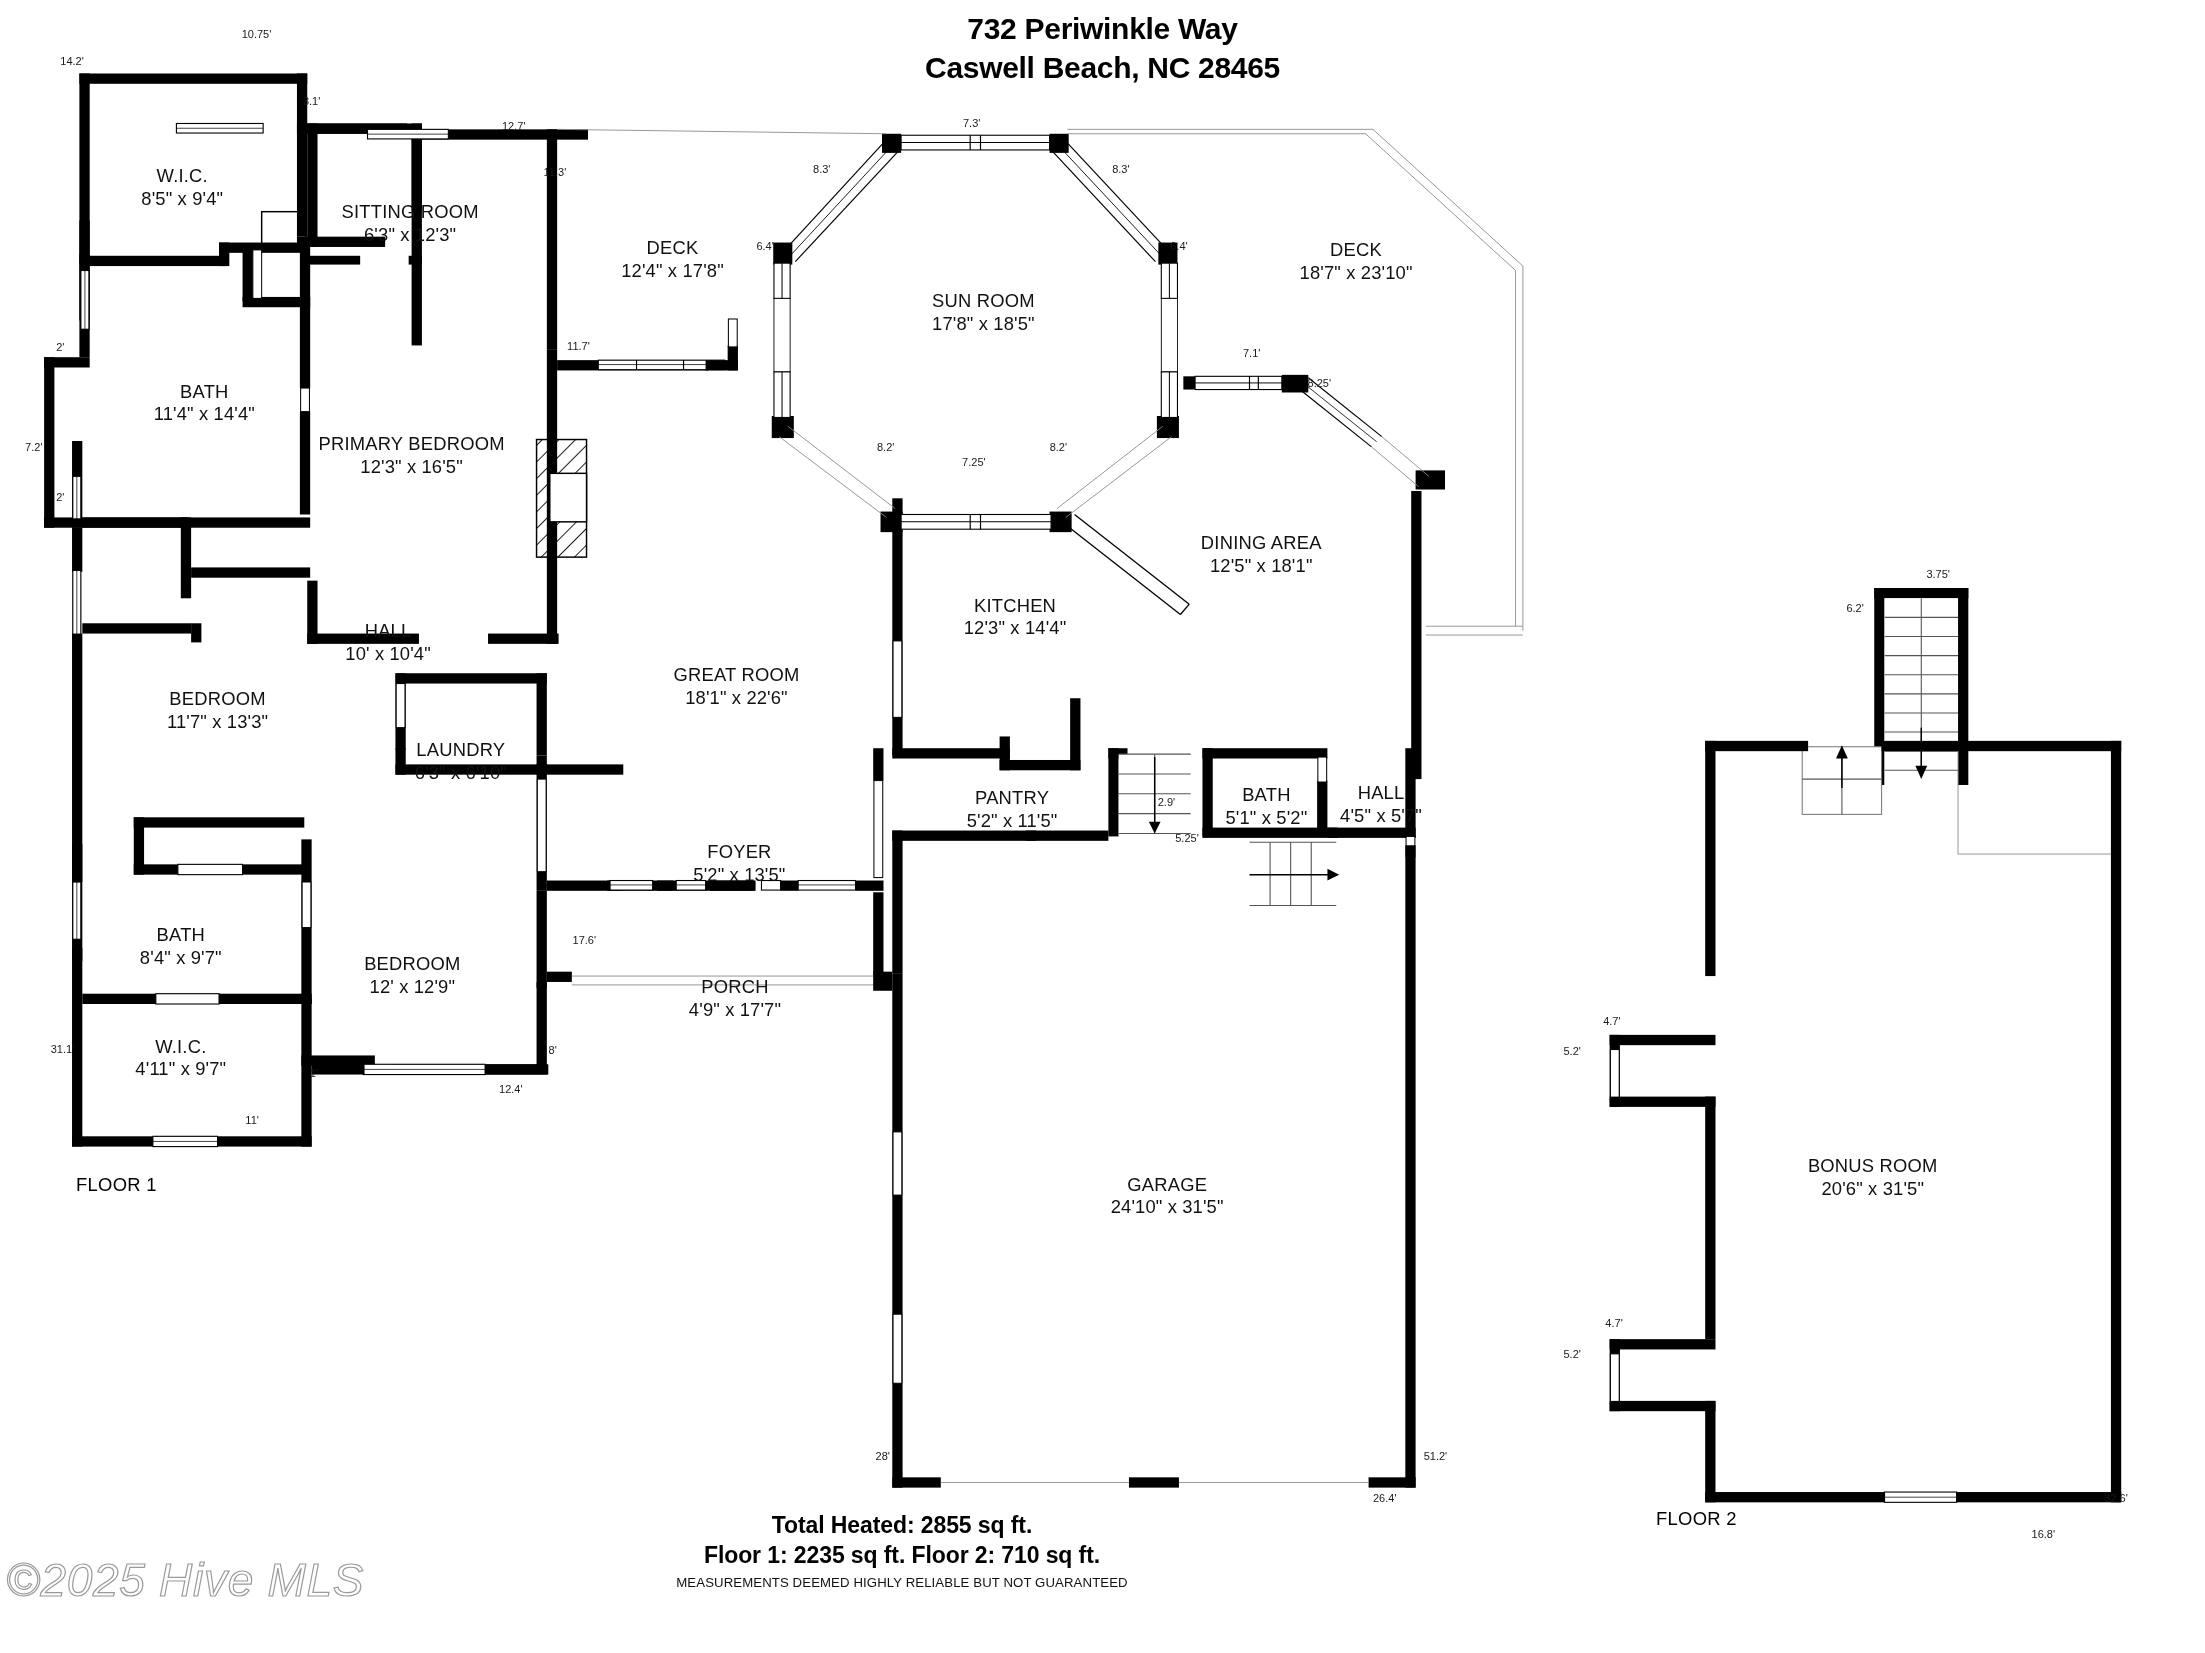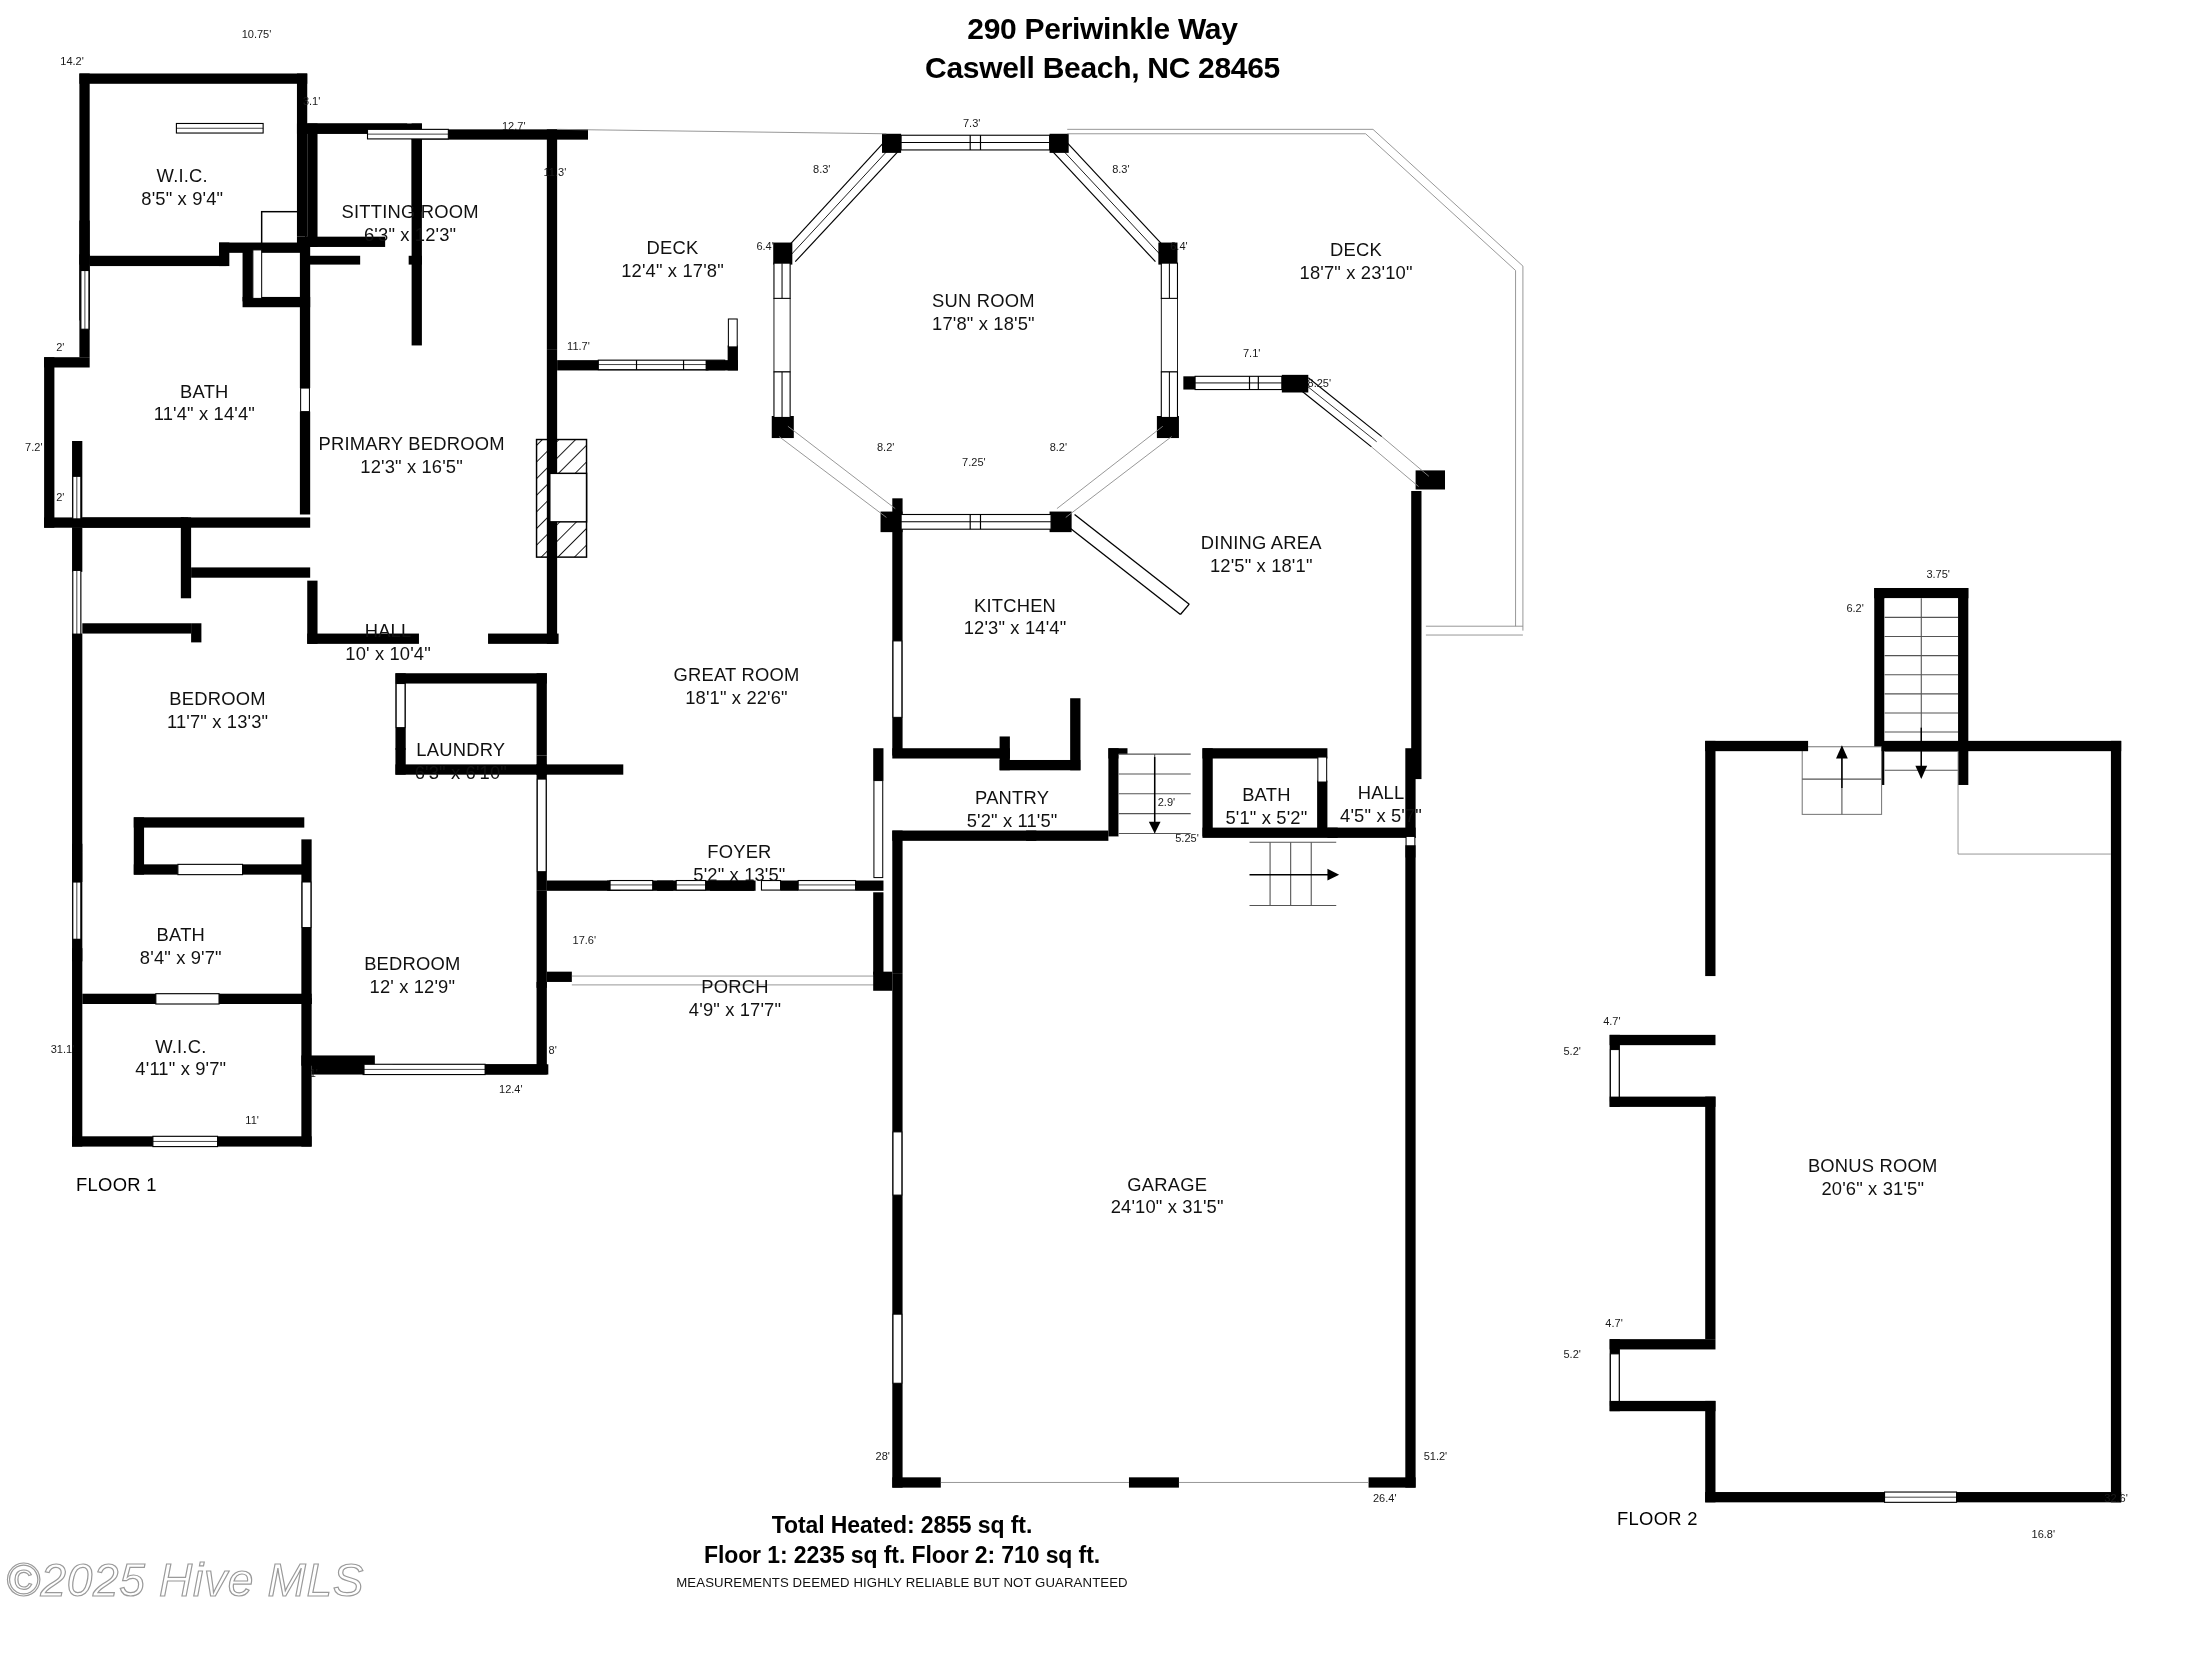--- a/index.html
+++ b/index.html
@@ -88,21 +88,21 @@
     font-style: italic;
   }
   .floor-label {
     position: absolute;
     font-size: 18.4px;
     color: #000;
     letter-spacing: 0.3px;
     white-space: nowrap;
   }
   #floor1-label { left: 76px; top: 1174px; }
-  #floor2-label { left: 1617px; top: 1508px; }
+  #floor2-label { left: 1656px; top: 1508px; }
 
   
   .rm-name {
     font-family: "Liberation Sans", sans-serif;
     font-size: 25px;
     fill: #111;
     text-anchor: middle;
     letter-spacing: 0.3px;
   }
   .rm-dim {
@@ -121,21 +121,21 @@
   .wall { fill: #000000; }
   .thinline { stroke: #8a8a8a; stroke-width: 1.2; fill: none; }
   .stairline { stroke: #555; stroke-width: 1.5; fill: none; }
 </style>
 </head>
 <body>
 
 <div id="plan-root">
 
   <div class="header-block">
-    <div class="addr-line">290 Periwinkle Way</div>
+    <div class="addr-line">732 Periwinkle Way</div>
     <div class="addr-line">Caswell Beach, NC 28465</div>
   </div>
 
   <svg id="floorplan" viewBox="0 0 3000 2249">
     <defs>
       <pattern id="fireHatch" width="16" height="16" patternTransform="rotate(45)" patternUnits="userSpaceOnUse">
         <line x1="0" y1="0" x2="0" y2="16" stroke="#000" stroke-width="2.4"></line>
       </pattern>
     </defs>
 

